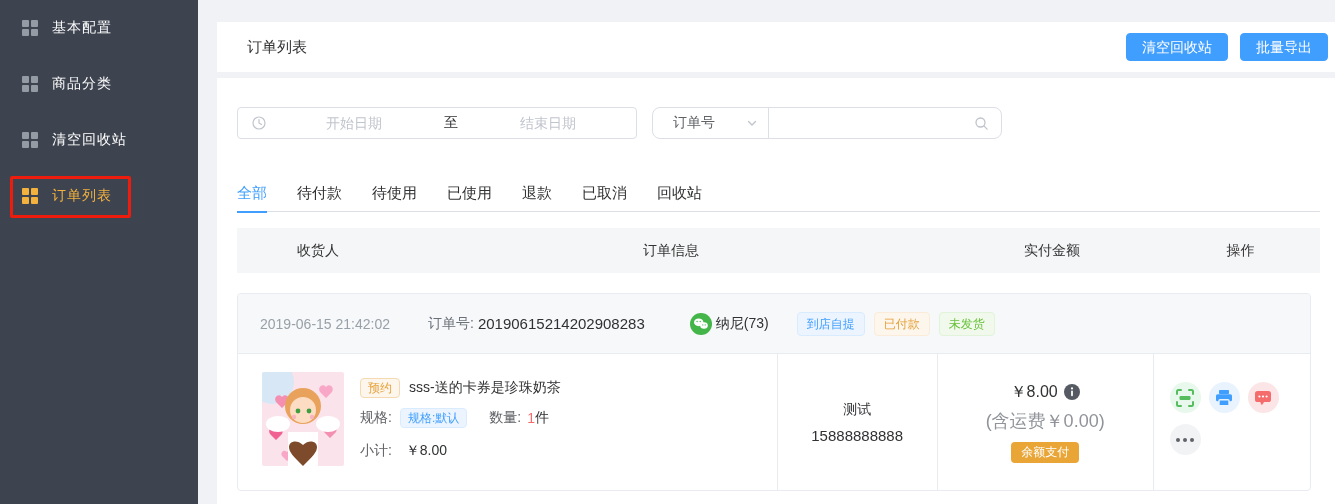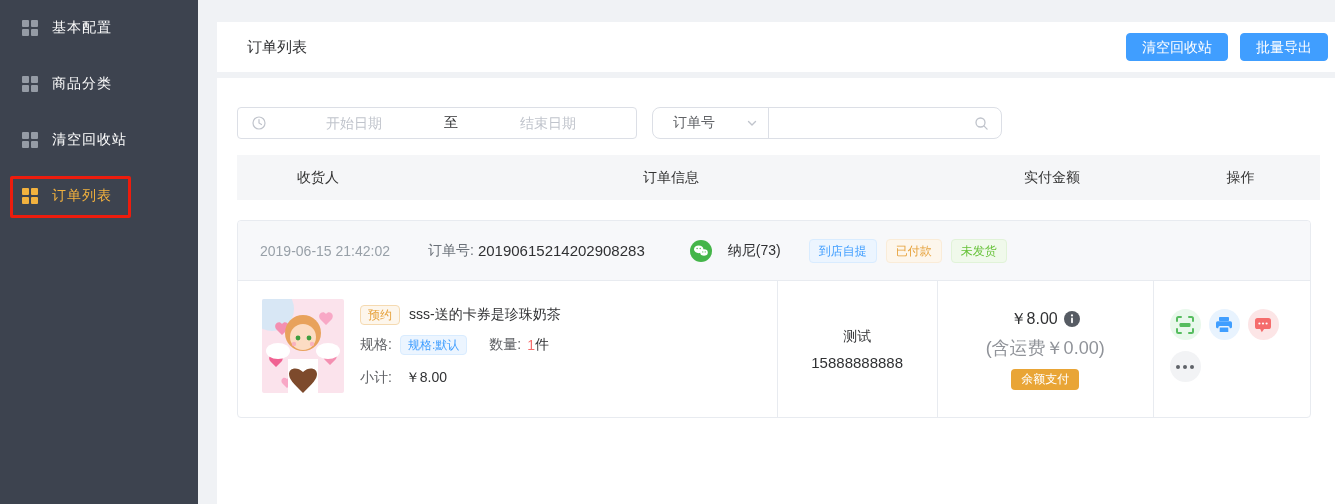--- a/index.html
+++ b/index.html
@@ -87,21 +87,21 @@
   
   .order-card { margin-top:20px; width:1074px; border:1px solid #e8ebf0; border-radius:4px; background:#fff; }
   .order-head {
     height:60px; background:#f7f8fa; border-bottom:1px solid #e8ebf0;
     display:flex; align-items:center; padding:0 22px; border-radius:4px 4px 0 0;
   }
   .o-time { color:#98a0a8; font-size:14px; }
   .o-no-label { margin-left:38px; color:#6a7078; }
   .o-no { margin-left:4px; color:#303133; font-size:15px; }
   .o-buyer-wrap { margin-left:45px; display:flex; align-items:center; }
-  .o-buyer { margin-left:16px; color:#303133; }
+  .o-buyer { margin-left:4px; color:#303133; }
   .o-tags { margin-left:28px; display:flex; }
   .el-tag {
     height:24px; line-height:22px; padding:0 9px; font-size:12px;
     border-radius:4px; border:1px solid; margin-right:9px;
   }
   .tag-blue   { color:#409eff; background:#ecf5ff; border-color:#d9ecff; }
   .tag-orange { color:#e6a23c; background:#fdf6ec; border-color:#faecd8; }
   .tag-green  { color:#67c23a; background:#f0f9eb; border-color:#e1f3d8; }
   
   .order-body { display:flex; height:136px; }
@@ -237,20 +237,29 @@
         <span class="search-glass">
           <svg width="15" height="15" viewBox="0 0 15 15" fill="none" stroke="#bfc3cb" stroke-width="1.3">
               <circle cx="6.5" cy="6.5" r="4.5"></circle>
               <path d="M9.9 9.9l3.2 3.2" stroke-linecap="round"></path>
             </svg>
         </span>
       </div>
     </div>
   </div>
 
+  <div class="tabs">
+    <div class="tab active">全部</div>
+    <div class="tab">待付款</div>
+    <div class="tab">待使用</div>
+    <div class="tab">已使用</div>
+    <div class="tab">退款</div>
+    <div class="tab">已取消</div>
+    <div class="tab">回收站</div>
+  </div>
 
   <div class="thead">
     <div class="th th-recv">收货人</div>
     <div class="th th-info">订单信息</div>
     <div class="th th-pay">实付金额</div>
     <div class="th th-op">操作</div>
   </div>
 
   <div class="order-card">
     <div class="order-head">

